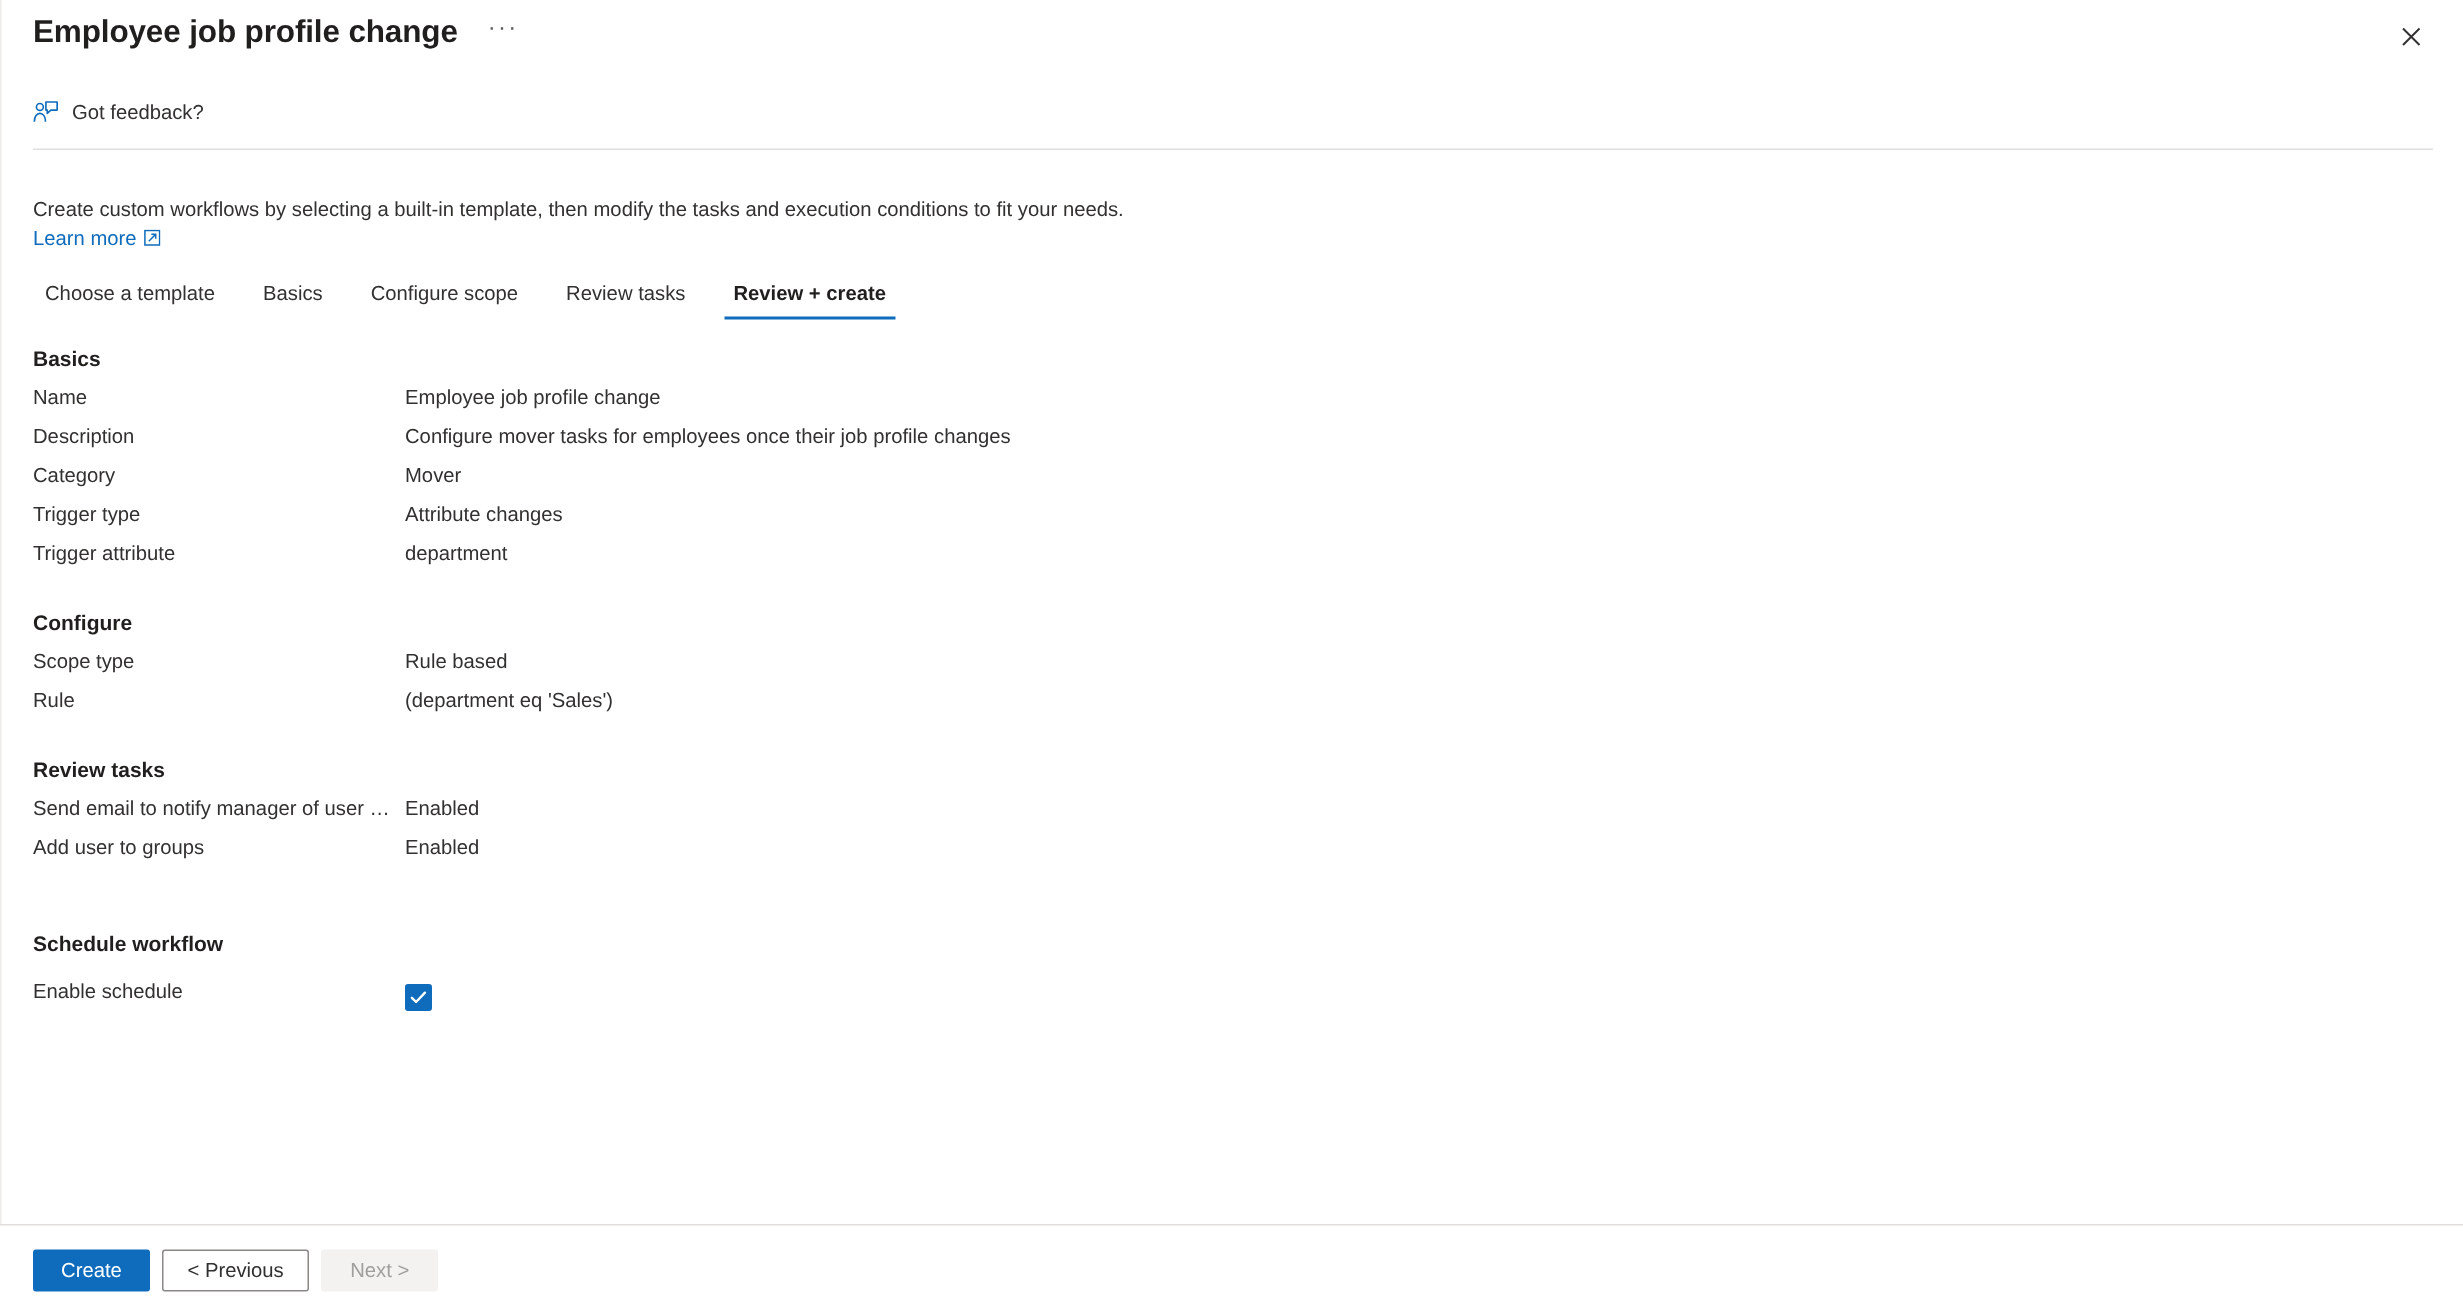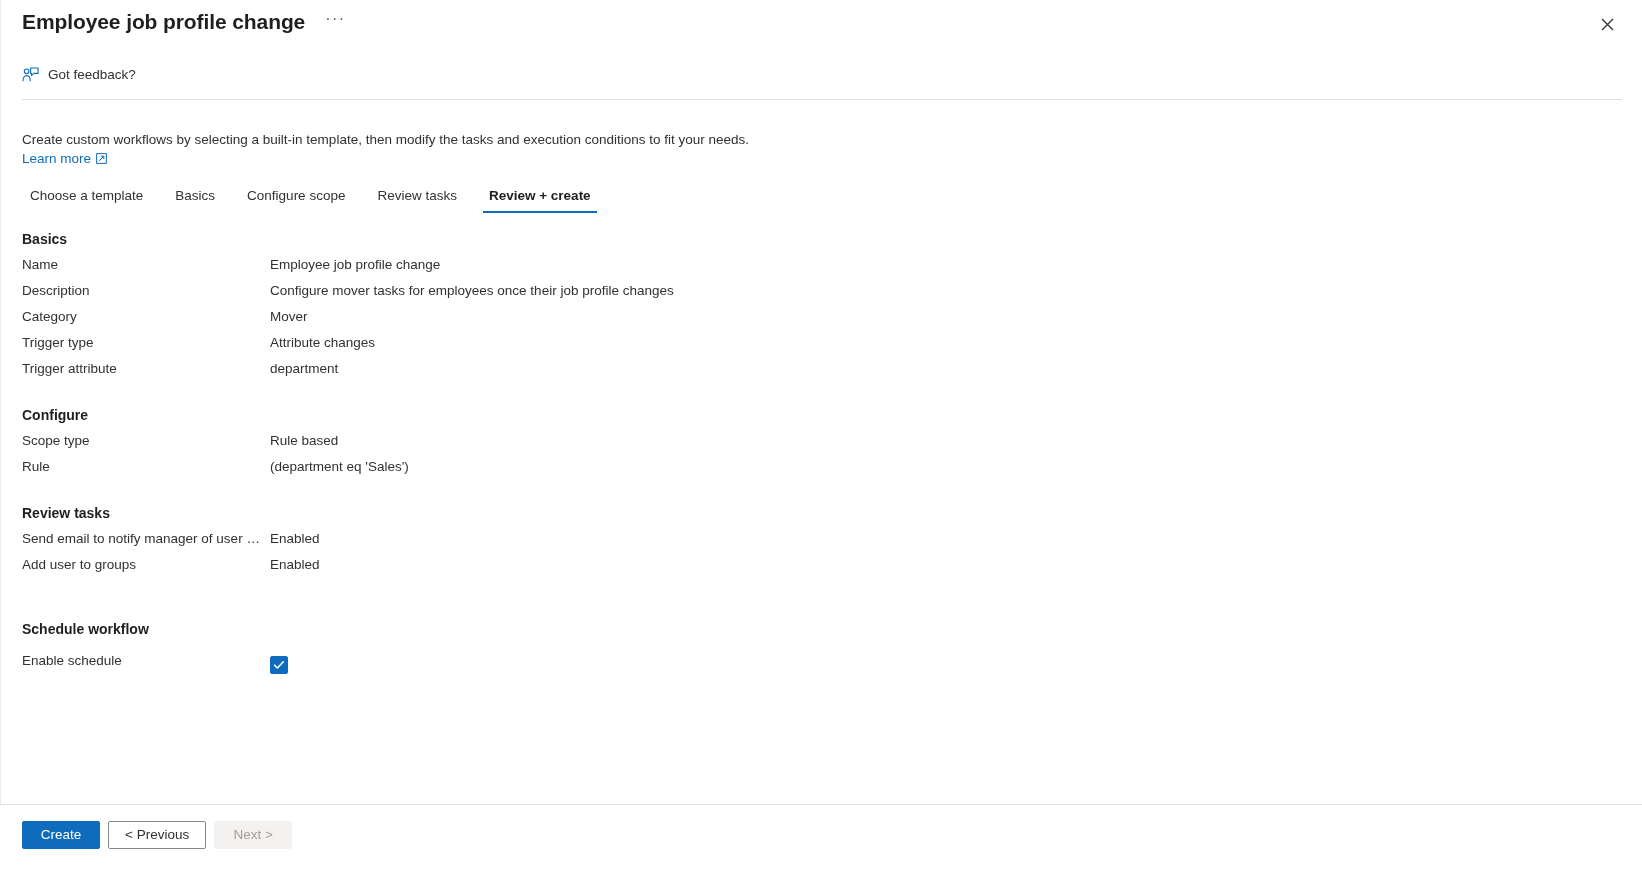--- a/index.html
+++ b/index.html
@@ -218,21 +218,21 @@
     cursor: pointer;
     flex: none;
   }
 
   
   .footer {
     position: absolute;
     left: 0;
     bottom: 0;
     width: 1642px;
-    height: 72px;
+    height: 60px;
     background: #ffffff;
     border-top: 1px solid #e1dfdd;
   }
   .footer-inner {
     position: absolute;
     left: 22px;
     top: 16px;
     display: flex;
     gap: 8px;
     align-items: center;

